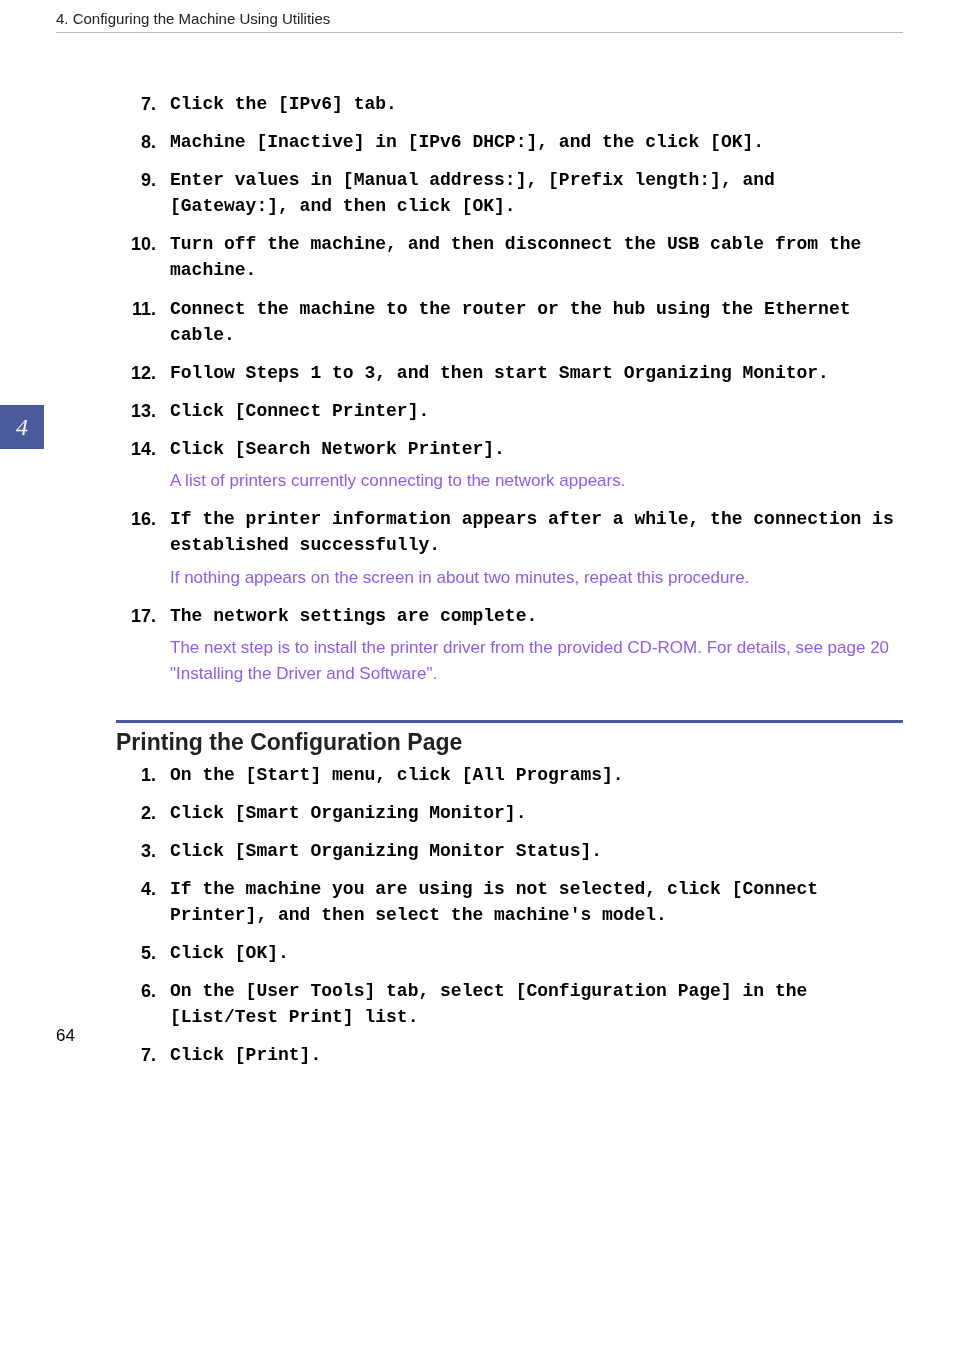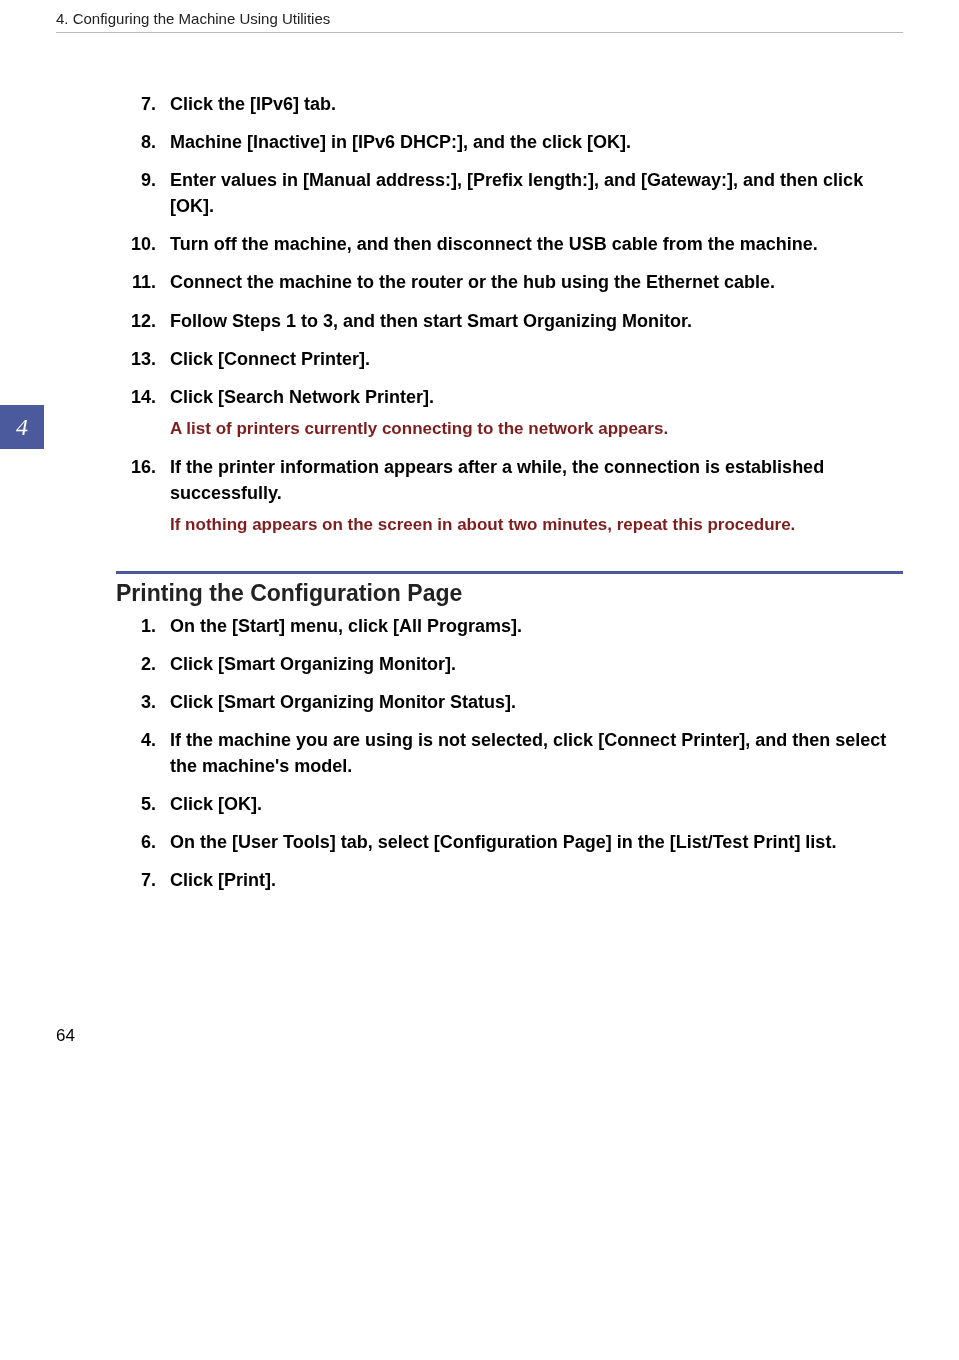--- a/index.html
+++ b/index.html
@@ -69,26 +69,27 @@
   }
   .step-body {
     flex: 1;
     padding-left: 8px;
   }
   .step-title {
     font-weight: 700;
     font-size: 18px;
     line-height: 1.45;
     color: #000;
+    font-family: Liberation Mono, monospace;
   }
   .step-note {
-    font-weight: 700;
+    font-weight: 400;
     font-size: 17px;
     line-height: 1.55;
-    color: #7f1d1d;
+    color: #8b5cf6;
     margin-top: 6px;
   }
   .section-heading-wrap {
     margin-top: 32px;
     margin-bottom: 6px;
   }
   .section-heading-wrap .rule {
     height: 3px;
     background: #4a5a9c;
     margin-bottom: 6px;
@@ -169,20 +170,27 @@
           <div class="step-note">A list of printers currently connecting to the network appears.</div>
         </div>
       </li>
       <li class="step">
         <div class="step-num">16</div>
         <div class="step-body">
           <div class="step-title">If the printer information appears after a while, the connection is established successfully.</div>
           <div class="step-note">If nothing appears on the screen in about two minutes, repeat this procedure.</div>
         </div>
       </li>
+      <li class="step">
+        <div class="step-num">17</div>
+        <div class="step-body">
+          <div class="step-title">The network settings are complete.</div>
+          <div class="step-note">The next step is to install the printer driver from the provided CD-ROM. For details, see page 20 "Installing the Driver and Software".</div>
+        </div>
+      </li>
     </ol>
 
     <div class="section-heading-wrap">
       <div class="rule"></div>
       <div class="section-heading">Printing the Configuration Page</div>
     </div>
 
     <ol class="steps">
       <li class="step">
         <div class="step-num">1</div>

